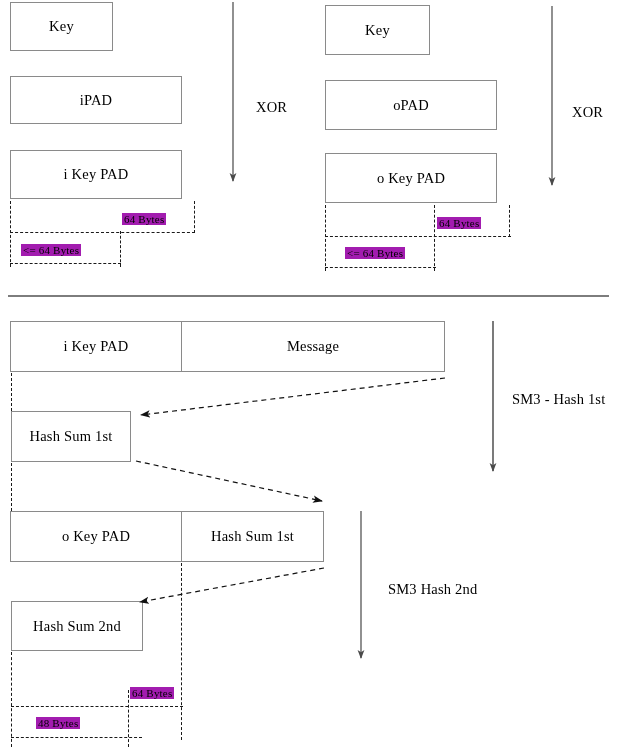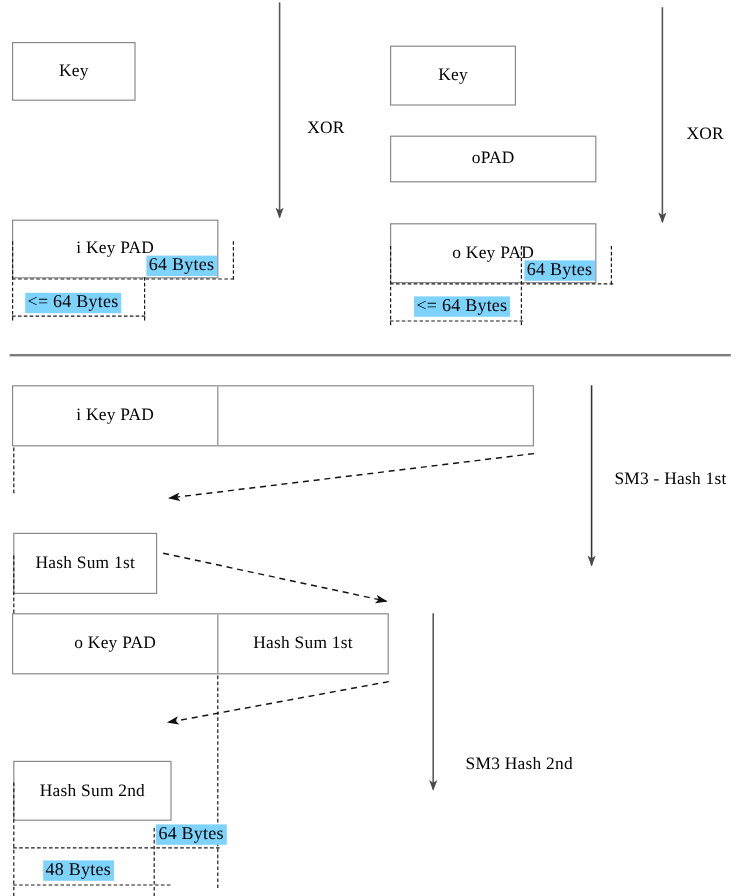--- a/index.html
+++ b/index.html
@@ -18,21 +18,20 @@
     position:absolute;
     box-sizing:border-box;
     border:1px solid #8a8a8a;
     background:#ffffff;
     display:flex;
     align-items:center;
     justify-content:center;
     font-size:14.5px;
     letter-spacing:.2px;
     white-space:nowrap;
-    margin-top:33px;
   }
   .split{
     position:absolute;
     box-sizing:border-box;
     border:1px solid #8a8a8a;
     background:#ffffff;
     display:flex;
   }
   .split > .cell{
     display:flex;
@@ -47,24 +46,24 @@
     border-right:1px solid #8a8a8a;
   }
   .lbl{
     position:absolute;
     font-size:14.5px;
     letter-spacing:.2px;
     white-space:nowrap;
   }
   .dimlbl{
     position:absolute;
-    font-size:15px;
+    font-size:11px;
     letter-spacing:.2px;
     white-space:nowrap;
-    background:#7dd3fc;
+    background:#a21caf;
     padding:0 2px;
     z-index:6;
   }
   .divider{
     position:absolute;
     background:#7d7d7d;
   }
   .vdash{
     position:absolute;
     border-left:1px dashed #1a1a1a;
@@ -84,53 +83,55 @@
     z-index:4;
   }
 </style>
 </head>
 <body>
 
 <div id="stage">
 
   <div class="box" style="left:10px;top:2px;width:103px;height:49px;">Key</div>
 
+  <div class="box" style="left:10px;top:76px;width:172px;height:48px;">iPAD</div>
 
   <div class="box" style="left:10px;top:150px;width:172px;height:49px;">i Key PAD</div>
 
   <div class="vdash" style="left:10px;top:201px;height:66px;"></div>
   <div class="vdash" style="left:120px;top:231px;height:36px;"></div>
   <div class="vdash" style="left:194px;top:201px;height:32px;"></div>
   <div class="hdash" style="left:10px;top:232px;width:185px;"></div>
   <div class="hdash" style="left:10px;top:263px;width:111px;"></div>
   <div class="dimlbl" style="left:122px;top:213px;">64 Bytes</div>
   <div class="dimlbl" style="left:21px;top:244px;">&lt;= 64 Bytes</div>
 
   <div class="lbl" style="left:256px;top:99px;">XOR</div>
 
   <div class="box" style="left:325px;top:5px;width:105px;height:50px;">Key</div>
 
-  <div class="box" style="left:325px;top:80px;width:172px;height:39px;">oPAD</div>
+  <div class="box" style="left:325px;top:80px;width:172px;height:50px;">oPAD</div>
 
   <div class="box" style="left:325px;top:153px;width:172px;height:50px;">o Key PAD</div>
 
   <div class="vdash" style="left:325px;top:205px;height:66px;"></div>
   <div class="vdash" style="left:434px;top:205px;height:66px;"></div>
   <div class="vdash" style="left:509px;top:205px;height:32px;"></div>
   <div class="hdash" style="left:325px;top:236px;width:186px;"></div>
   <div class="hdash" style="left:325px;top:267px;width:111px;"></div>
   <div class="dimlbl" style="left:437px;top:217px;">64 Bytes</div>
   <div class="dimlbl" style="left:345px;top:247px;">&lt;= 64 Bytes</div>
 
   <div class="lbl" style="left:572px;top:104px;">XOR</div>
 
   <div class="divider" style="left:8px;top:295px;width:601px;height:2px;"></div>
 
   <div class="split" style="left:10px;top:321px;width:435px;height:51px;">
     <div class="cell left" style="width:171px;">i Key PAD</div>
+    <div class="cell" style="width:262px;">Message</div>
   </div>
 
   <div class="box" style="left:11px;top:411px;width:120px;height:51px;">Hash Sum 1st</div>
 
   <div class="split" style="left:10px;top:511px;width:314px;height:51px;">
     <div class="cell left" style="width:171px;">o Key PAD</div>
     <div class="cell" style="width:141px;">Hash Sum 1st</div>
   </div>
 
   <div class="box" style="left:11px;top:601px;width:132px;height:50px;">Hash Sum 2nd</div>
@@ -141,21 +142,21 @@
 
   <div class="vdash" style="left:181px;top:563px;height:177px;"></div>
   <div class="vdash" style="left:128px;top:690px;height:57px;"></div>
 
   <div class="hdash" style="left:11px;top:706px;width:172px;"></div>
   <div class="hdash" style="left:11px;top:737px;width:131px;"></div>
   <div class="dimlbl" style="left:130px;top:687px;">64 Bytes</div>
   <div class="dimlbl" style="left:36px;top:717px;">48 Bytes</div>
 
   <div class="lbl" style="left:512px;top:391px;">SM3 - Hash 1st</div>
-  <div class="lbl" style="left:388px;top:581px;margin-top:48px;">SM3  Hash 2nd</div>
+  <div class="lbl" style="left:388px;top:581px;">SM3  Hash 2nd</div>
 
   <svg class="overlay" viewBox="0 0 617 747">
     <defs>
       <marker id="ah-solid" markerWidth="10" markerHeight="10" refX="8" refY="4" orient="auto" markerUnits="userSpaceOnUse">
         <path d="M0,0.6 L9,4 L0,7.4 L2.2,4 Z" fill="#4a4a4a"></path>
       </marker>
       <marker id="ah-dash" markerWidth="11" markerHeight="10" refX="9" refY="4" orient="auto" markerUnits="userSpaceOnUse">
         <path d="M0,0.4 L10,4 L0,7.6 L2.4,4 Z" fill="#111111"></path>
       </marker>
     </defs>

